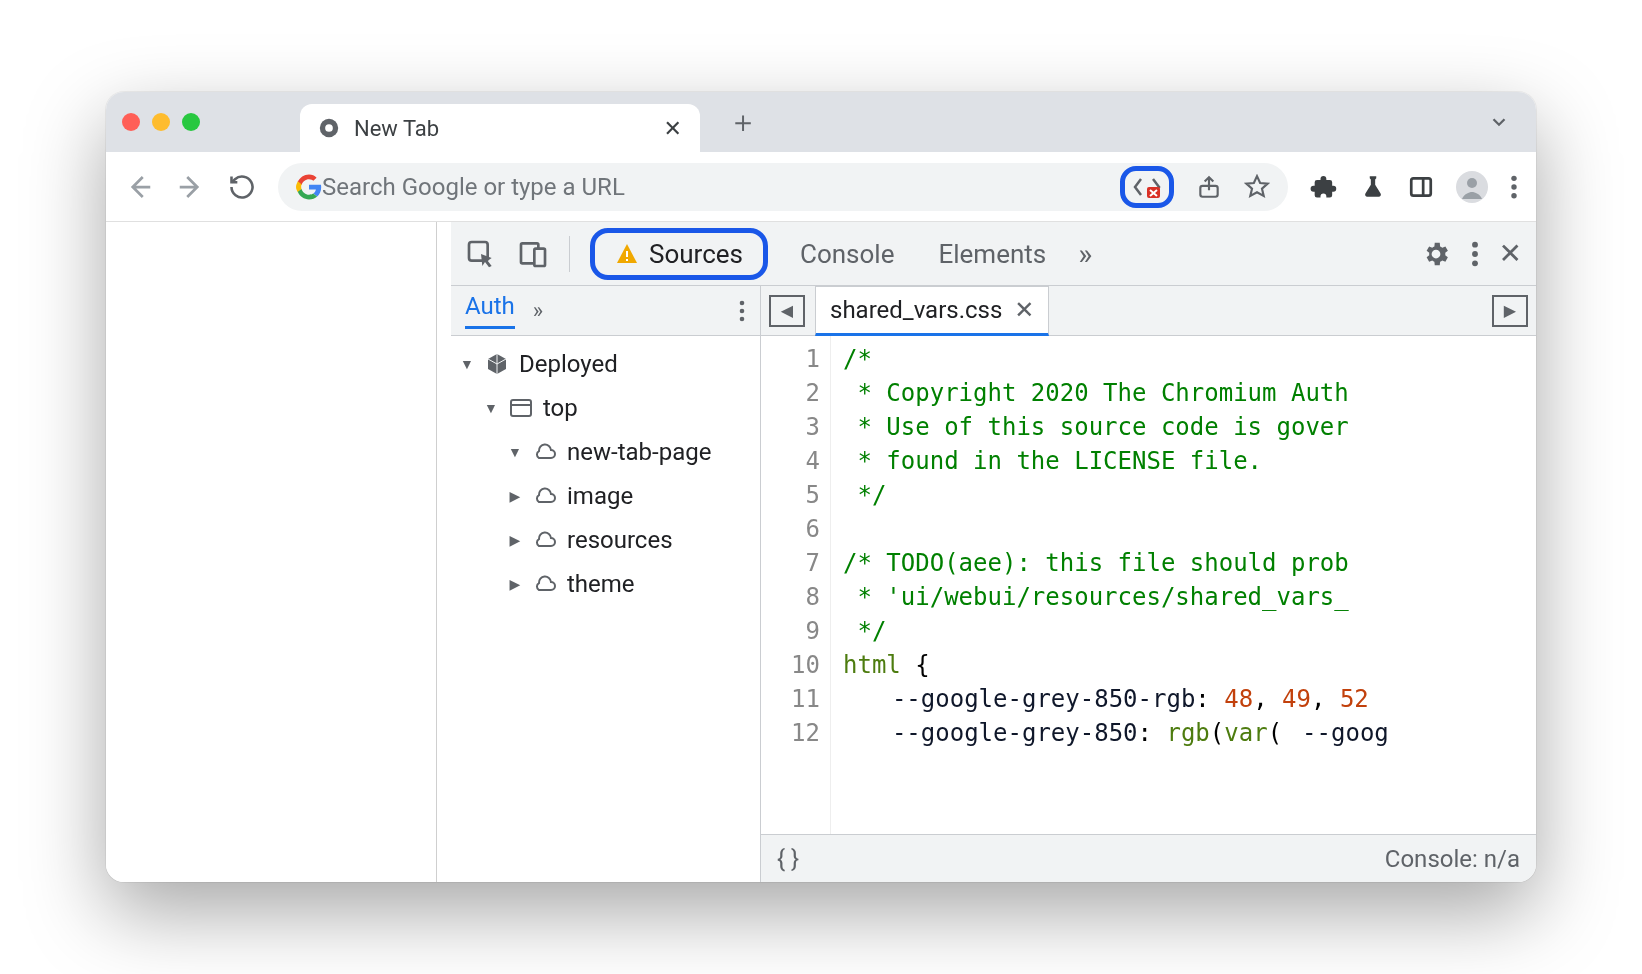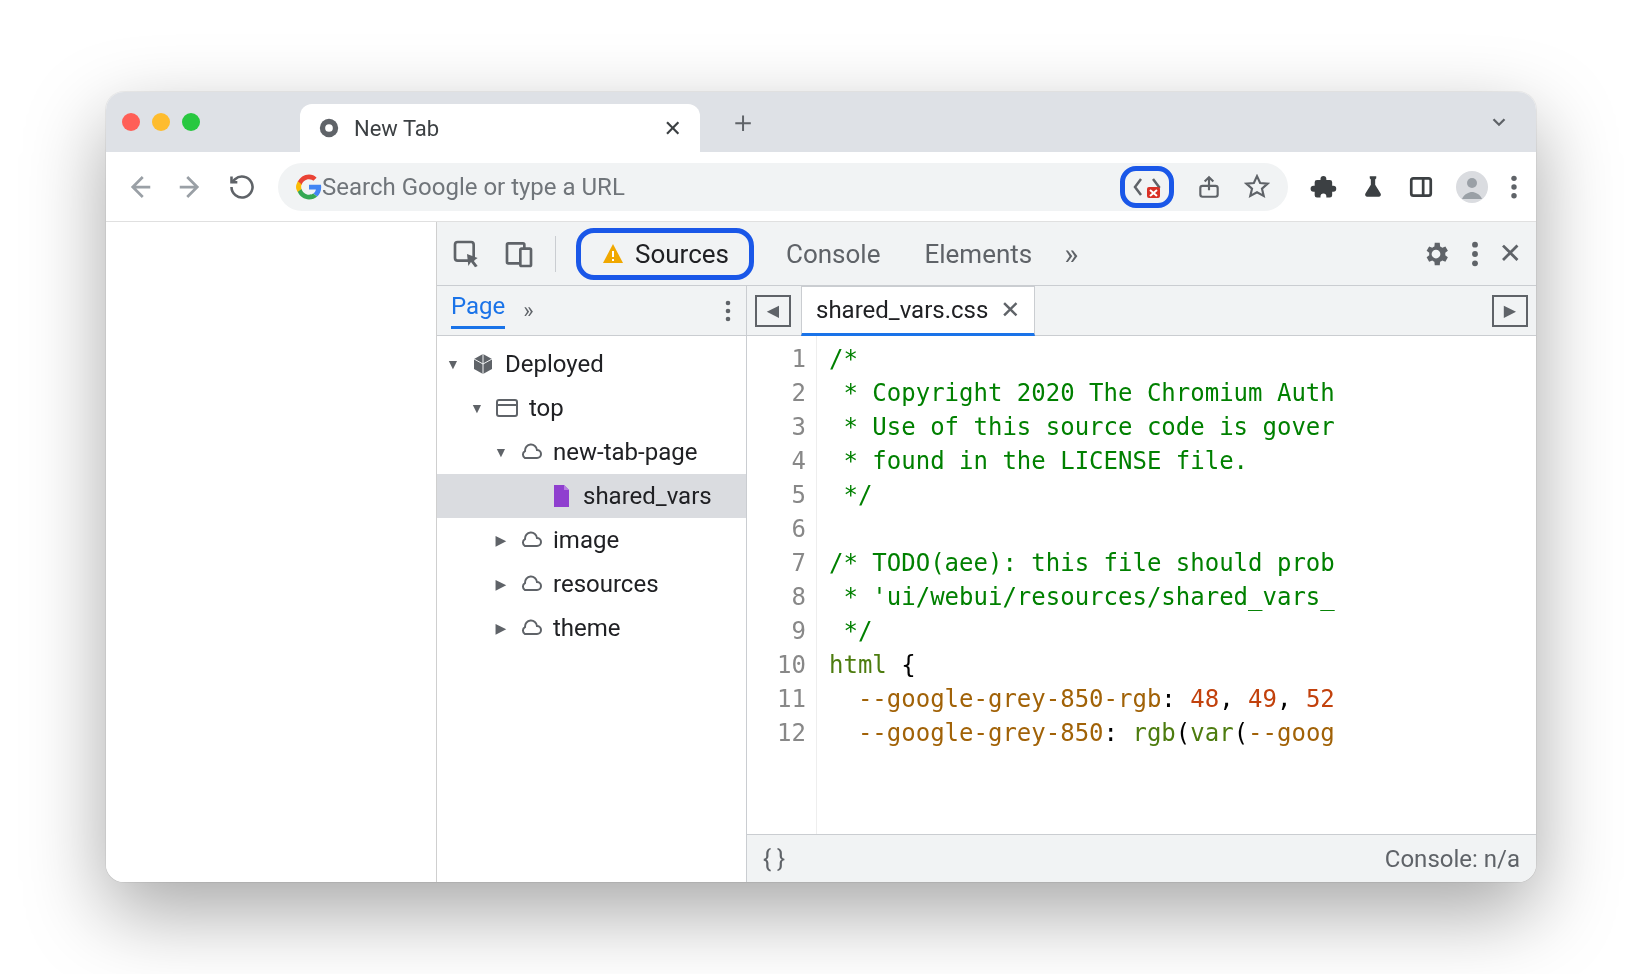--- a/index.html
+++ b/index.html
@@ -82,21 +82,21 @@
     border: 5px solid #1a57e8;
     border-radius: 16px;
     padding: 4px 8px;
     display: flex;
     align-items: center;
   }
   .tb-ico { color: #5f6368; }
   
   .body { flex:1; display:flex; }
   .page-blank { width: 330px; background: #fff; }
-  .devtools { flex:1; display:flex; flex-direction:column; border-left:1px solid #cfcfcf; }
+  .devtools { flex:1; display:flex; flex-direction:column; border-left:1px solid #cfcfcf;padding-left:14px; }
   
   .dt-top {
     height: 64px;
     background: #f1f3f4;
     border-bottom: 1px solid #cacdd1;
     display: flex;
     align-items: center;
     padding: 0 14px;
     gap: 20px;
   }
@@ -151,21 +151,21 @@
   }
   .ed-tabs .navbox { width:36px; height:32px; border:2px solid #5f6368; display:flex; align-items:center; justify-content:center; color:#5f6368; font-size:16px;}
   .file-tab { display:flex; align-items:center; gap:12px; background:#fff; border:1px solid #cacdd1; border-bottom:3px solid #1a73e8; height:50px; padding:0 14px; font-size:24px; color:#202124; }
   .file-tab .x { color:#5f6368; }
   .ed-tabs .spacer{flex:1;}
   .code-area { flex:1; display:flex; font-family: Menlo, Consolas, monospace; font-size:24px; overflow:hidden; }
   .gutter { width:70px; text-align:right; color:#888; padding:6px 10px 6px 0; border-right:1px solid #eee; line-height:34px; }
   .code { flex:1; padding:6px 0 6px 12px; line-height:34px; white-space:pre; overflow:hidden; }
   .c-comment { color:#008000; }
   .c-sel { color:#4d7c0f; }
-  .c-prop { color:#a16207; }
+  .c-prop { color:#0f172a;margin-left:20px; }
   .c-num { color:#c2410c; }
   .statusbar { height:48px; border-top:1px solid #cacdd1; background:#f1f3f4; display:flex; align-items:center; padding:0 16px; font-size:24px; color:#5f6368; }
   .statusbar .spacer { flex:1; }
   svg { display:block; }
 </style>
 </head>
 <body>
 
 <div class="window">
 
@@ -323,21 +323,21 @@
               <circle cx="3" cy="20" r="2.5"></circle>
             </svg>
         </span>
         <span class="dt-ico" style="font-size:28px;">✕</span>
       </div>
 
       <div class="dt-cols">
 
         <div class="navpane">
           <div class="nav-tabs">
-            <span class="lbl">Page</span>
+            <span class="lbl">Auth</span>
             <span class="more">»</span>
             <div class="spacer"></div>
             <span class="more">
               <svg width="8" height="24" viewBox="0 0 6 24" fill="#5f6368">
                   <circle cx="3" cy="4" r="2.3"></circle>
                   <circle cx="3" cy="12" r="2.3"></circle>
                   <circle cx="3" cy="20" r="2.3"></circle>
                 </svg>
             </span>
           </div>
@@ -363,30 +363,20 @@
               <span>top</span>
             </div>
             <div class="tree-row ind2">
               <span class="arrow">▼</span>
               <span class="ico">
                   <svg width="26" height="20" viewBox="0 0 26 20" fill="none" stroke="#5f6368" stroke-width="2">
                     <path d="M7 16h12a4 4 0 0 0 0-8 6 6 0 0 0-12 1 4 4 0 0 0 0 7z"></path>
                   </svg>
                 </span>
               <span>new-tab-page</span>
-            </div>
-            <div class="tree-row ind3 selected">
-              <span class="arrow"></span>
-              <span class="ico">
-                  <svg width="20" height="24" viewBox="0 0 20 24" fill="#8f3fcf">
-                    <path d="M3 1h10l5 5v17H3z"></path>
-                    <path d="M13 1v5h5" fill="#b57ee0"></path>
-                  </svg>
-                </span>
-              <span>shared_vars</span>
             </div>
             <div class="tree-row ind2">
               <span class="arrow">▶</span>
               <span class="ico">
                   <svg width="26" height="20" viewBox="0 0 26 20" fill="none" stroke="#5f6368" stroke-width="2">
                     <path d="M7 16h12a4 4 0 0 0 0-8 6 6 0 0 0-12 1 4 4 0 0 0 0 7z"></path>
                   </svg>
                 </span>
               <span>image</span>
             </div>

